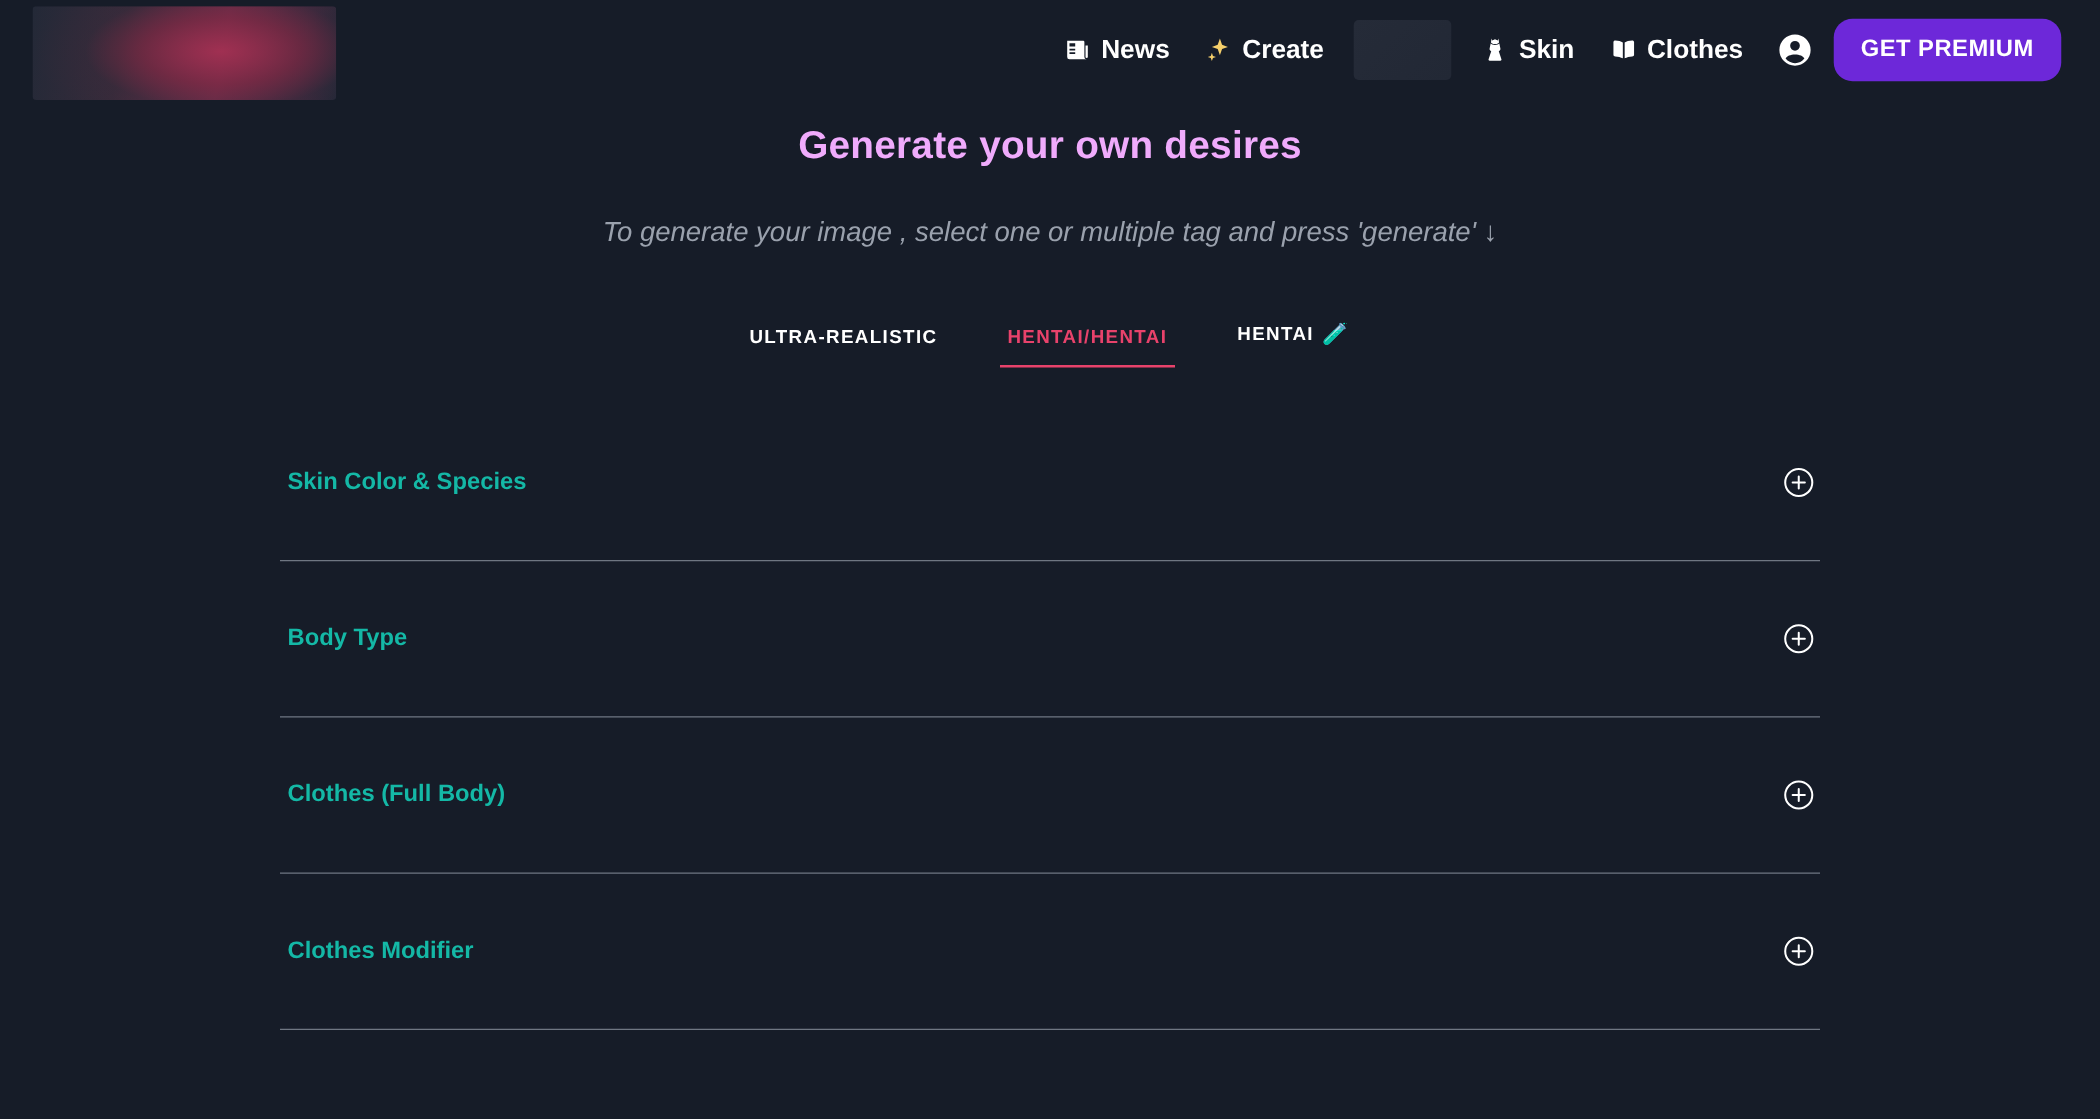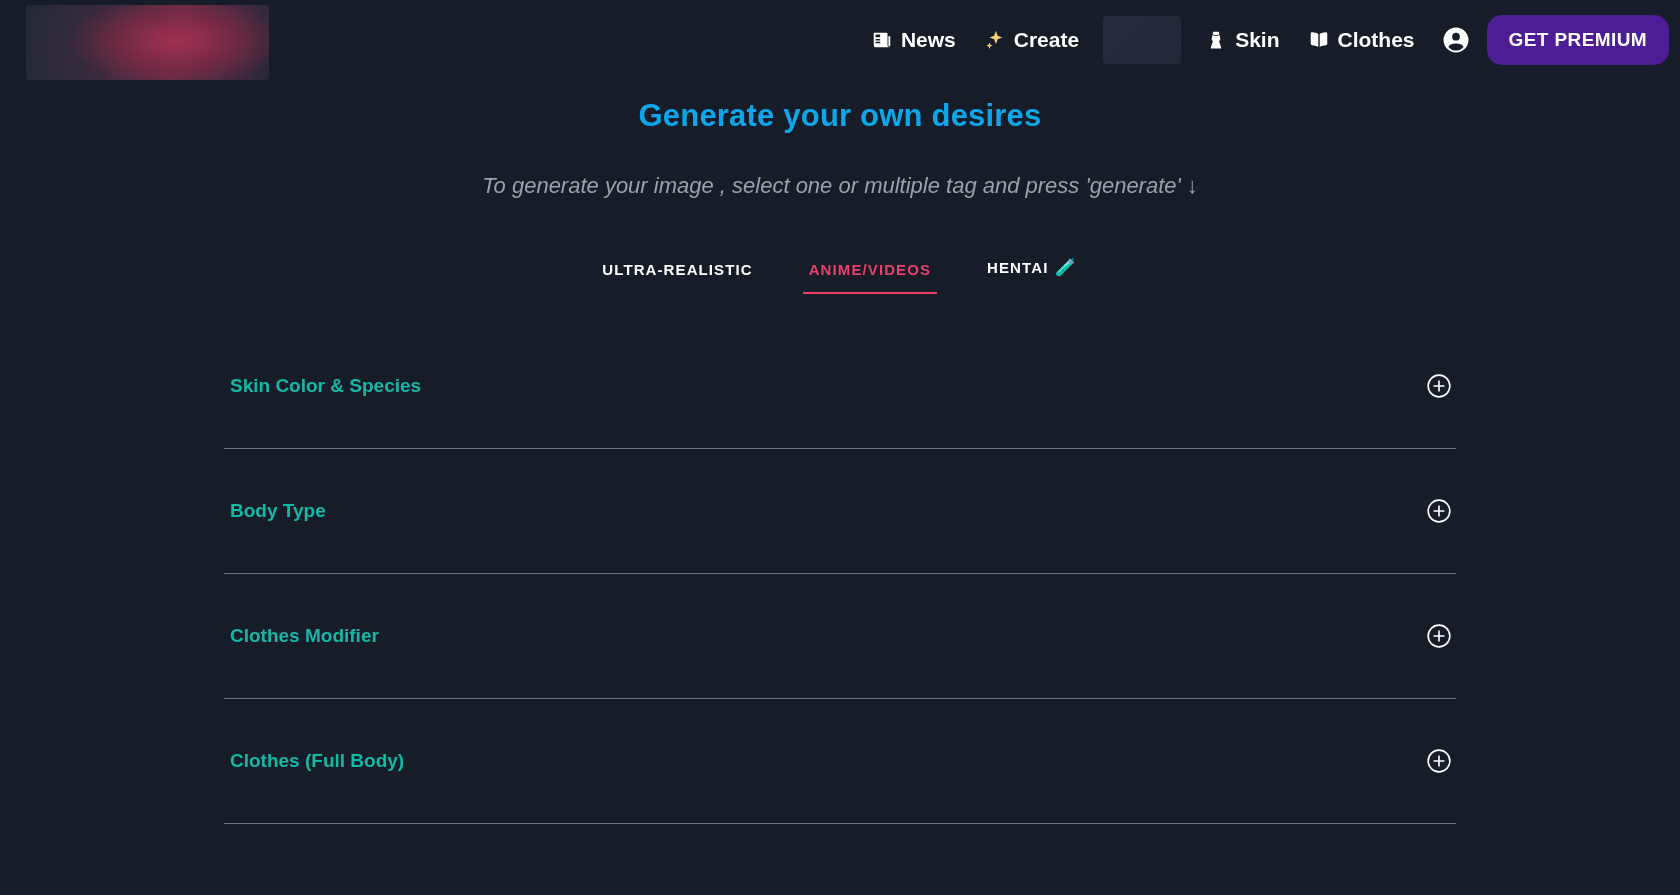--- a/index.html
+++ b/index.html
@@ -33,21 +33,21 @@
   }
 
   .nav {
     position: absolute;
     right: 0;
     top: 0;
     height: 80px;
     display: flex;
     align-items: center;
     gap: 0;
-    padding-right: 11px;
+    padding-right: 31px;
   }
 
   .nav-item {
     display: flex;
     align-items: center;
     gap: 8px;
     color: #ffffff;
     font-size: 21px;
     font-weight: bold;
     cursor: pointer;
@@ -75,41 +75,41 @@
     width: 30px;
     height: 30px;
     margin: 0 16px 0 12px;
     display: inline-flex;
     align-items: center;
     justify-content: center;
     cursor: pointer;
   }
 
   .premium-btn {
-    background: #4c1d95;
+    background: #6d28d9;
     color: #ffffff;
     border: none;
     border-radius: 15px;
     font-family: "Liberation Sans", sans-serif;
     font-size: 19px;
     font-weight: bold;
     letter-spacing: 0.4px;
     padding: 14px 22px;
     cursor: pointer;
     white-space: nowrap;
   }
 
   
   .hero {
     text-align: center;
     margin-top: 18px;
   }
 
   .hero-title {
-    color: #0ea5e9;
+    color: #f0abfc;
     font-size: 31px;
     font-weight: bold;
     letter-spacing: 0.2px;
   }
 
   .hero-sub {
     color: #9aa1ad;
     font-size: 22px;
     font-style: italic;
     margin-top: 39px;
@@ -241,21 +241,21 @@
   <div class="hero-sub">To generate your image , select one or multiple tag and press 'generate' ↓</div>
 </div>
 
 <div class="tabs">
 
   <div class="tab">
     <span>ULTRA-REALISTIC</span>
   </div>
 
   <div class="tab active">
-    <span>ANIME/VIDEOS</span>
+    <span>HENTAI/HENTAI</span>
   </div>
 
   <div class="tab">
     <span>HENTAI</span>
     <span class="tab-emoji">🧪</span>
   </div>
 </div>
 
 <div class="accordion">
 
@@ -273,31 +273,31 @@
     <span class="acc-title">Body Type</span>
     <span class="acc-plus">
       <svg width="26" height="26" viewBox="0 0 24 24" fill="none" stroke="#ffffff" stroke-width="1.5">
         <circle cx="12" cy="12" r="10"></circle>
         <path d="M12 7.5v9M7.5 12h9" stroke-linecap="round"></path>
       </svg>
     </span>
   </div>
 
   <div class="acc-item">
+    <span class="acc-title">Clothes (Full Body)</span>
+    <span class="acc-plus">
+      <svg width="26" height="26" viewBox="0 0 24 24" fill="none" stroke="#ffffff" stroke-width="1.5">
+        <circle cx="12" cy="12" r="10"></circle>
+        <path d="M12 7.5v9M7.5 12h9" stroke-linecap="round"></path>
+      </svg>
+    </span>
+  </div>
+
+  <div class="acc-item">
     <span class="acc-title">Clothes Modifier</span>
     <span class="acc-plus">
       <svg width="26" height="26" viewBox="0 0 24 24" fill="none" stroke="#ffffff" stroke-width="1.5">
         <circle cx="12" cy="12" r="10"></circle>
         <path d="M12 7.5v9M7.5 12h9" stroke-linecap="round"></path>
       </svg>
     </span>
   </div>
-
-  <div class="acc-item">
-    <span class="acc-title">Clothes (Full Body)</span>
-    <span class="acc-plus">
-      <svg width="26" height="26" viewBox="0 0 24 24" fill="none" stroke="#ffffff" stroke-width="1.5">
-        <circle cx="12" cy="12" r="10"></circle>
-        <path d="M12 7.5v9M7.5 12h9" stroke-linecap="round"></path>
-      </svg>
-    </span>
-  </div>
 </div>
 
 </body></html>

